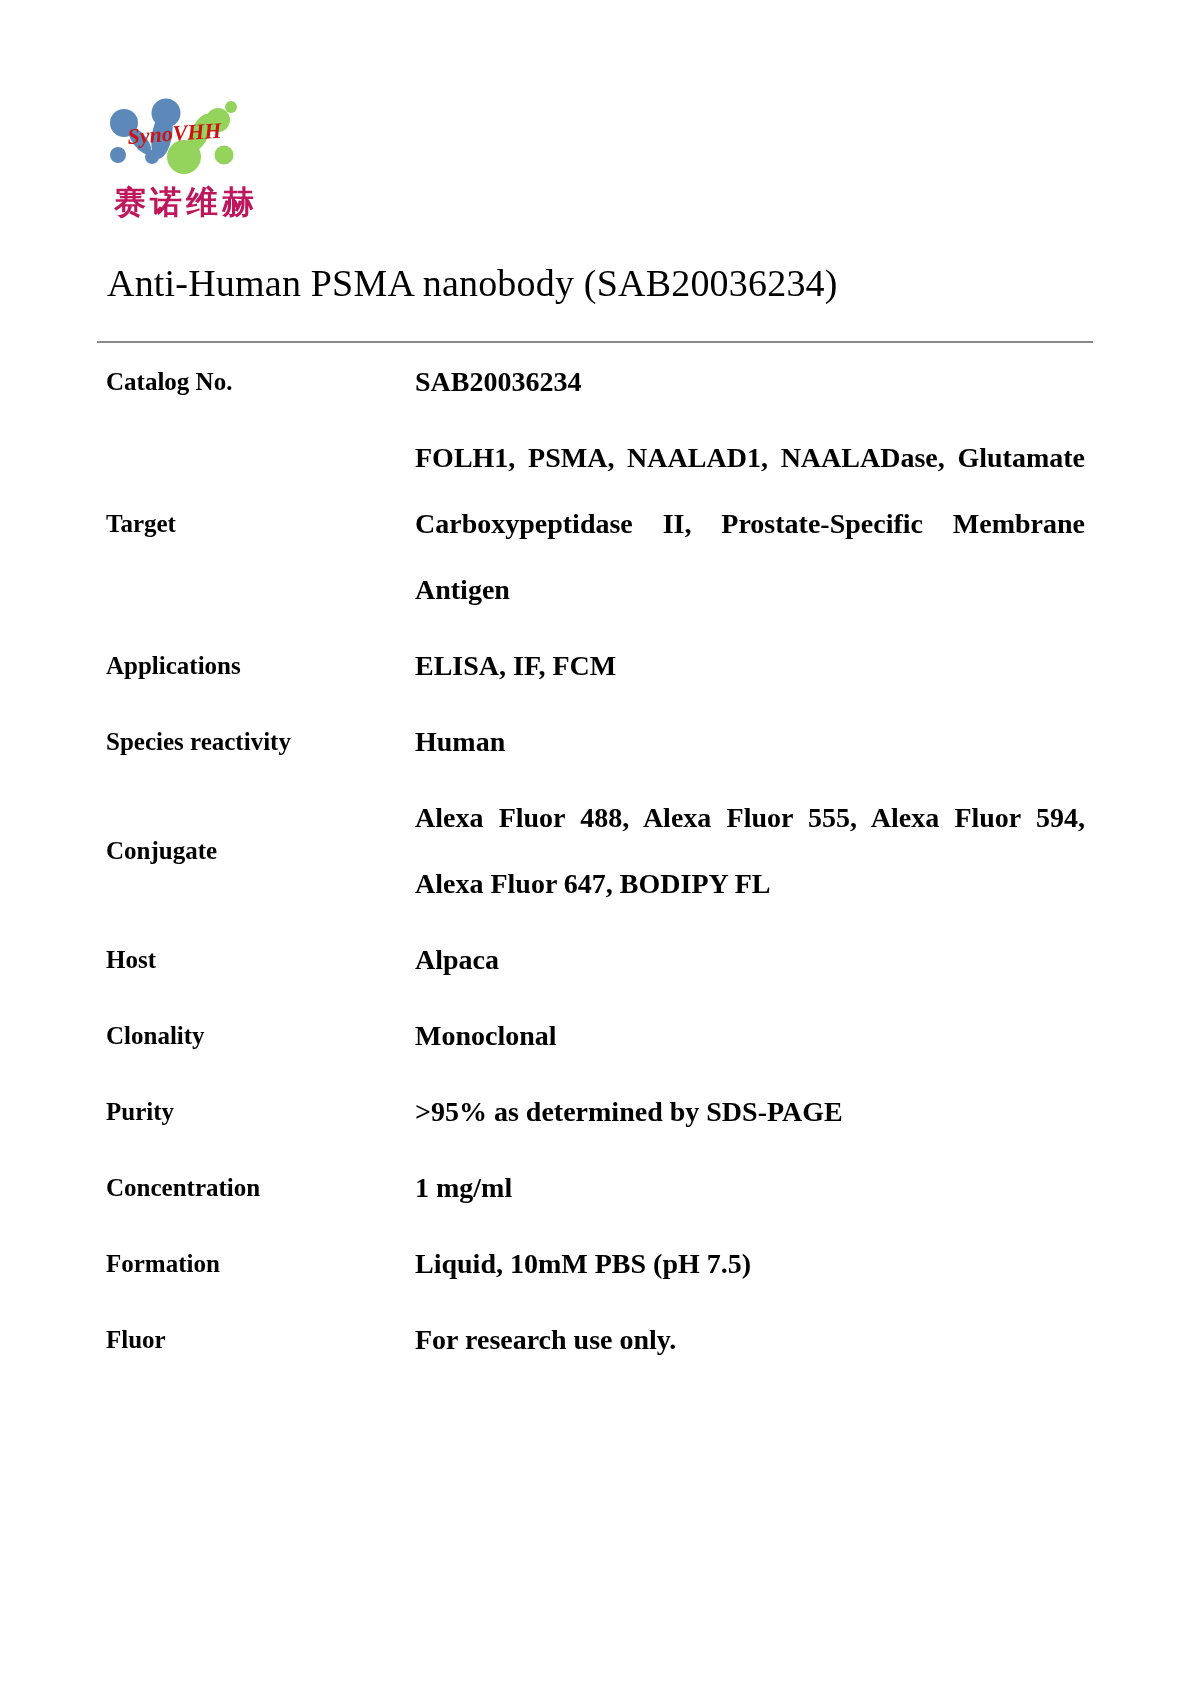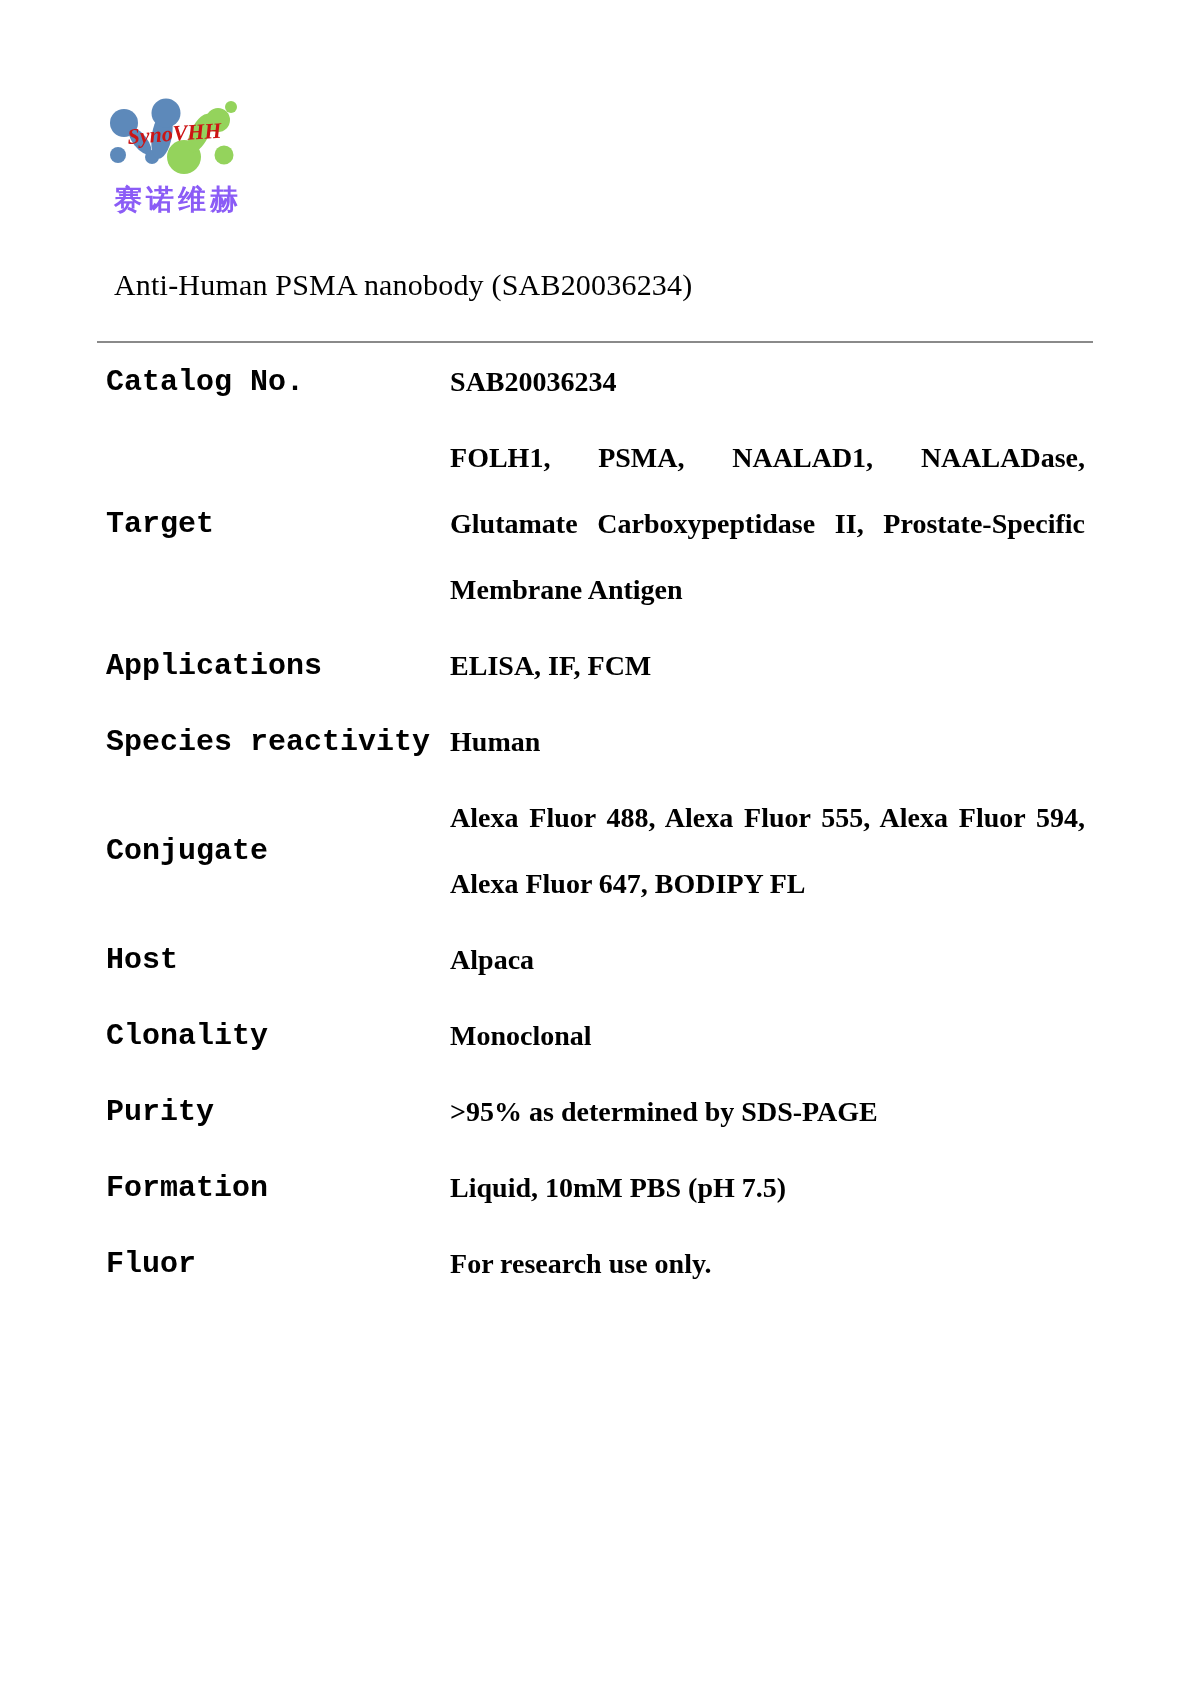--- a/index.html
+++ b/index.html
@@ -14,35 +14,35 @@
     color: #000;
   }
 
   
   .logo-wrap { position: absolute; left: 100px; top: 93px; width: 160px; }
   .logo-svg { display: block; }
   .logo-cn {
     position: absolute;
     left: 14px;
     top: 88px;
-    font-size: 28px;
+    font-size: 32px;
     font-weight: 600;
     letter-spacing: 4px;
-    color: #8b5cf6;
+    color: #be185d;
     white-space: nowrap;
     font-family: "Liberation Serif", "DejaVu Serif", serif;
   }
 
   
   .doc-title {
     position: absolute;
     left: 106px;
     top: 260px;
-    margin: 8px;
-    font-size: 30px;
+    margin: 1px;
+    font-size: 38px;
     font-weight: normal;
     letter-spacing: 0.2px;
     white-space: nowrap;
   }
   .title-rule {
     position: absolute;
     left: 97px;
     top: 341px;
     width: 996px;
     height: 2px;
@@ -62,24 +62,23 @@
   .spec-cell {
     display: table-cell;
     vertical-align: middle;
     padding: 5px 0;
     line-height: 66px;
     font-weight: bold;
   }
   .spec-label {
     width: 289px;
     font-weight: bold;
-    font-size: 30px;
+    font-size: 25px;
     white-space: nowrap;
     padding-right: 20px;
-    font-family: Liberation Mono, monospace;
   }
   .spec-value {
     font-size: 28px;
     text-align: justify;
   }
 </style>
 </head>
 <body>
 
 <div class="page">
@@ -148,20 +147,24 @@
       <div class="spec-row">
         <div class="spec-cell spec-label">Clonality</div>
         <div class="spec-cell spec-value">Monoclonal</div>
       </div>
 
       <div class="spec-row">
         <div class="spec-cell spec-label">Purity</div>
         <div class="spec-cell spec-value">&gt;95% as determined by SDS-PAGE</div>
       </div>
 
+      <div class="spec-row">
+        <div class="spec-cell spec-label">Concentration</div>
+        <div class="spec-cell spec-value">1 mg/ml</div>
+      </div>
 
       <div class="spec-row">
         <div class="spec-cell spec-label">Formation</div>
         <div class="spec-cell spec-value">Liquid, 10mM PBS (pH 7.5)</div>
       </div>
 
 
       <div class="spec-row">
         <div class="spec-cell spec-label">Fluor</div>
         <div class="spec-cell spec-value">For research use only.</div>

